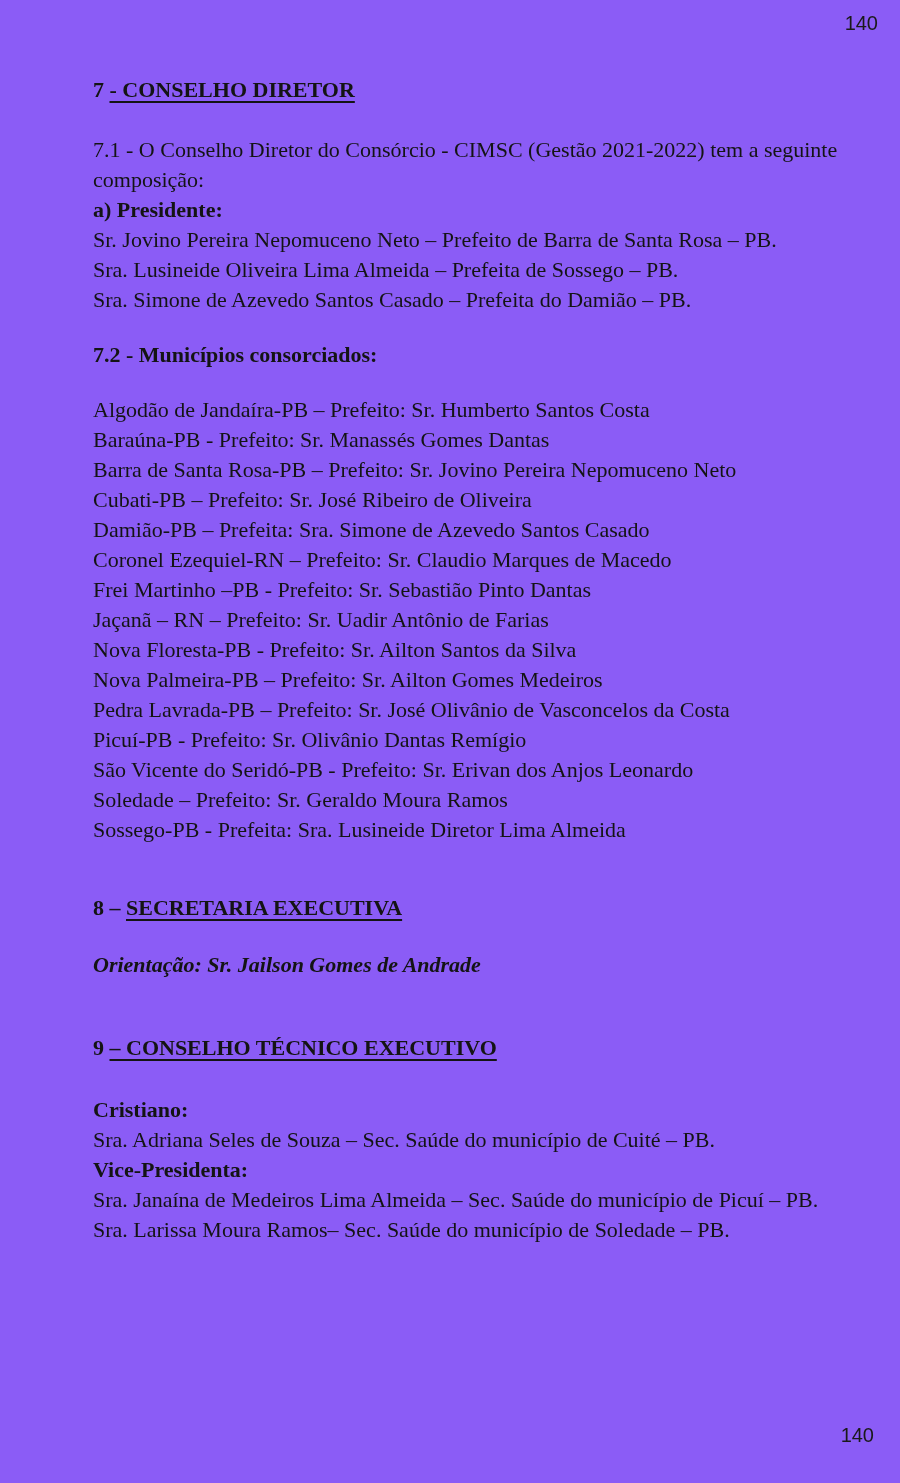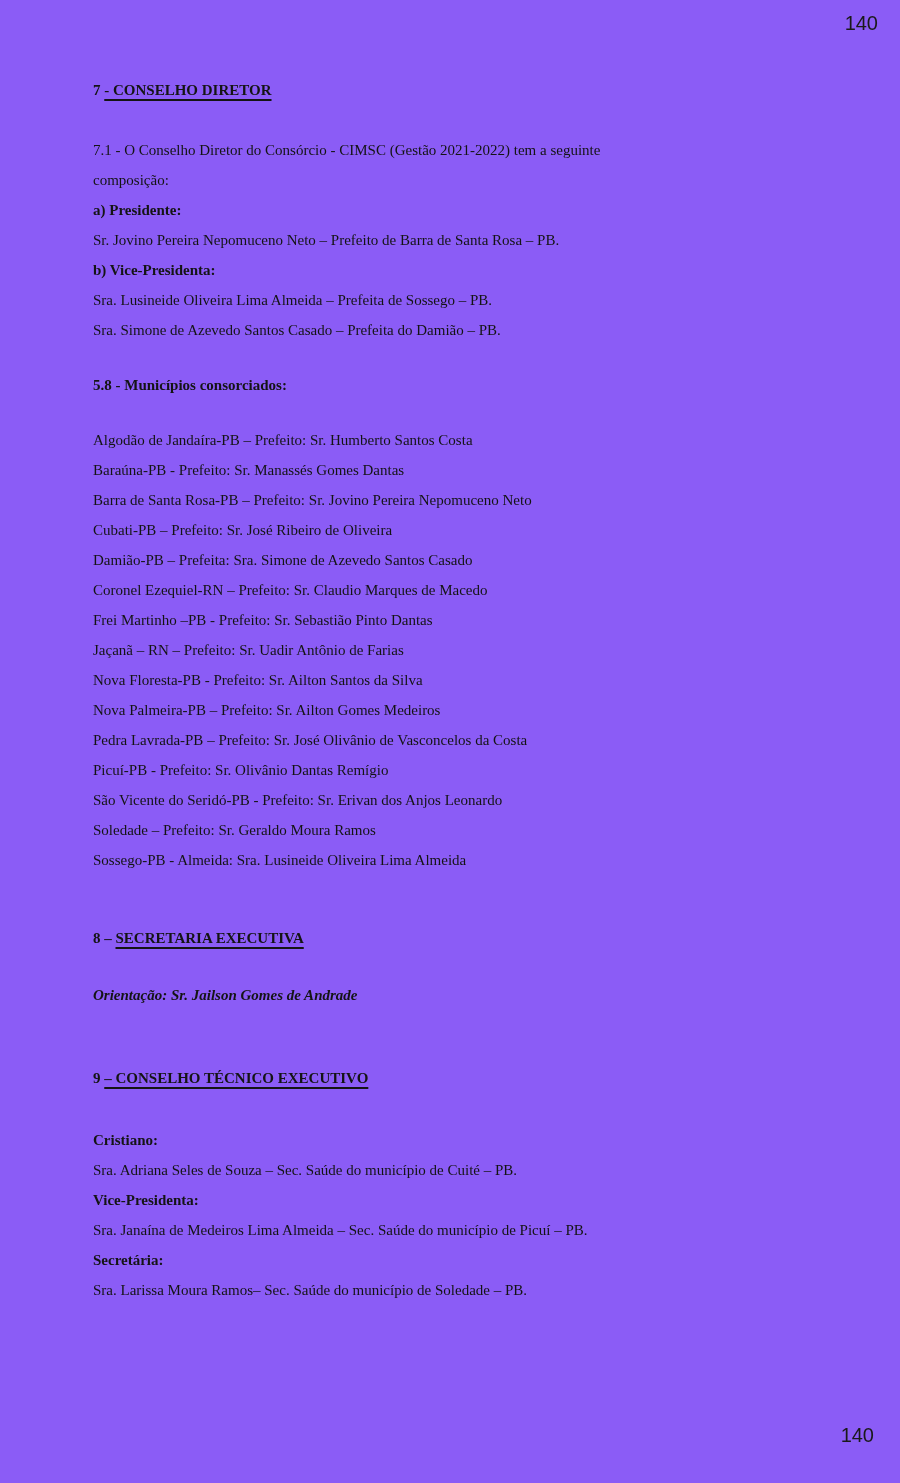--- a/index.html
+++ b/index.html
@@ -20,21 +20,21 @@
   }
   .pageno.top { top: 12px; right: 22px; }
   .pageno.bottom { top: 1424px; right: 26px; }
   .content {
     position: absolute;
     left: 93px;
     top: 0;
     width: 752px;
   }
   .line, .heading, .subheading {
-    font-size: 15px;
+    font-size: 22px;
     line-height: 30px;
     white-space: pre-wrap;
   }
   .line { white-space: nowrap; }
   .heading, .subheading { font-weight: bold; margin: 0; }
   .u {
     text-decoration: underline;
     text-decoration-thickness: 2px;
     text-underline-offset: 4px;
   }
@@ -59,60 +59,58 @@
 
     <h2 class="heading h7"><span>7 </span><span class="u">- CONSELHO DIRETOR</span></h2>
 
     <div class="block71">
       <div class="line">7.1 - O Conselho Diretor do Consórcio - CIMSC (Gestão 2021-2022) tem a seguinte</div>
       <div class="line">composição:</div>
 
       <div class="line"><span class="b">a) Presidente:</span><span></span></div>
       <div class="line">Sr. Jovino Pereira Nepomuceno Neto – Prefeito de Barra de Santa Rosa – PB.</div>
 
-      <div class="line"><span class="b">b) Vice-Presidenta:</span><span></span></div>
       <div class="line">Sra. Lusineide Oliveira Lima Almeida – Prefeita de Sossego – PB.</div>
 
       <div class="line">Sra. Simone de Azevedo Santos Casado – Prefeita do Damião – PB.</div>
     </div>
 
-    <h3 class="subheading h72">5.8 - Municípios consorciados:</h3>
+    <h3 class="subheading h72">7.2 - Municípios consorciados:</h3>
 
     <div class="muni-list">
       <div class="line">Algodão de Jandaíra-PB – Prefeito: Sr. Humberto Santos Costa</div>
       <div class="line">Baraúna-PB - Prefeito: Sr. Manassés Gomes Dantas</div>
       <div class="line">Barra de Santa Rosa-PB – Prefeito: Sr. Jovino Pereira Nepomuceno Neto</div>
       <div class="line">Cubati-PB – Prefeito: Sr. José Ribeiro de Oliveira</div>
       <div class="line">Damião-PB – Prefeita: Sra. Simone de Azevedo Santos Casado</div>
       <div class="line">Coronel Ezequiel-RN – Prefeito: Sr. Claudio Marques de Macedo</div>
       <div class="line">Frei Martinho –PB - Prefeito: Sr. Sebastião Pinto Dantas</div>
       <div class="line">Jaçanã – RN – Prefeito: Sr. Uadir Antônio de Farias</div>
       <div class="line">Nova Floresta-PB - Prefeito: Sr. Ailton Santos da Silva</div>
       <div class="line">Nova Palmeira-PB – Prefeito: Sr. Ailton Gomes Medeiros</div>
       <div class="line">Pedra Lavrada-PB – Prefeito: Sr. José Olivânio de Vasconcelos da Costa</div>
       <div class="line">Picuí-PB - Prefeito: Sr. Olivânio Dantas Remígio</div>
       <div class="line">São Vicente do Seridó-PB - Prefeito: Sr. Erivan dos Anjos Leonardo</div>
       <div class="line">Soledade – Prefeito: Sr. Geraldo Moura Ramos</div>
-      <div class="line">Sossego-PB - Almeida: Sra. Lusineide Oliveira Lima Almeida</div>
+      <div class="line">Sossego-PB - Prefeita: Sra. Lusineide Diretor Lima Almeida</div>
     </div>
 
     <h2 class="heading h8"><span>8 – </span><span class="u">SECRETARIA EXECUTIVA</span></h2>
 
     <div class="line orientation">Orientação: Sr. Jailson Gomes de Andrade</div>
 
     <h2 class="heading h9"><span>9 </span><span class="u">– CONSELHO TÉCNICO EXECUTIVO</span></h2>
 
     <div class="officers9">
       <div class="line"><span class="b">Cristiano:</span><span></span></div>
       <div class="line">Sra. Adriana Seles de Souza – Sec. Saúde do município de Cuité – PB.</div>
 
       <div class="line"><span class="b">Vice-Presidenta:</span><span></span></div>
       <div class="line">Sra. Janaína de Medeiros Lima Almeida – Sec. Saúde do município de Picuí – PB.</div>
 
-      <div class="line"><span class="b">Secretária:</span><span></span></div>
       <div class="line">Sra. Larissa Moura Ramos– Sec. Saúde do município de Soledade – PB.</div>
     </div>
 
   </main>
 
   <div class="pageno bottom">140</div>
 
 </div>
 
 </body></html>

